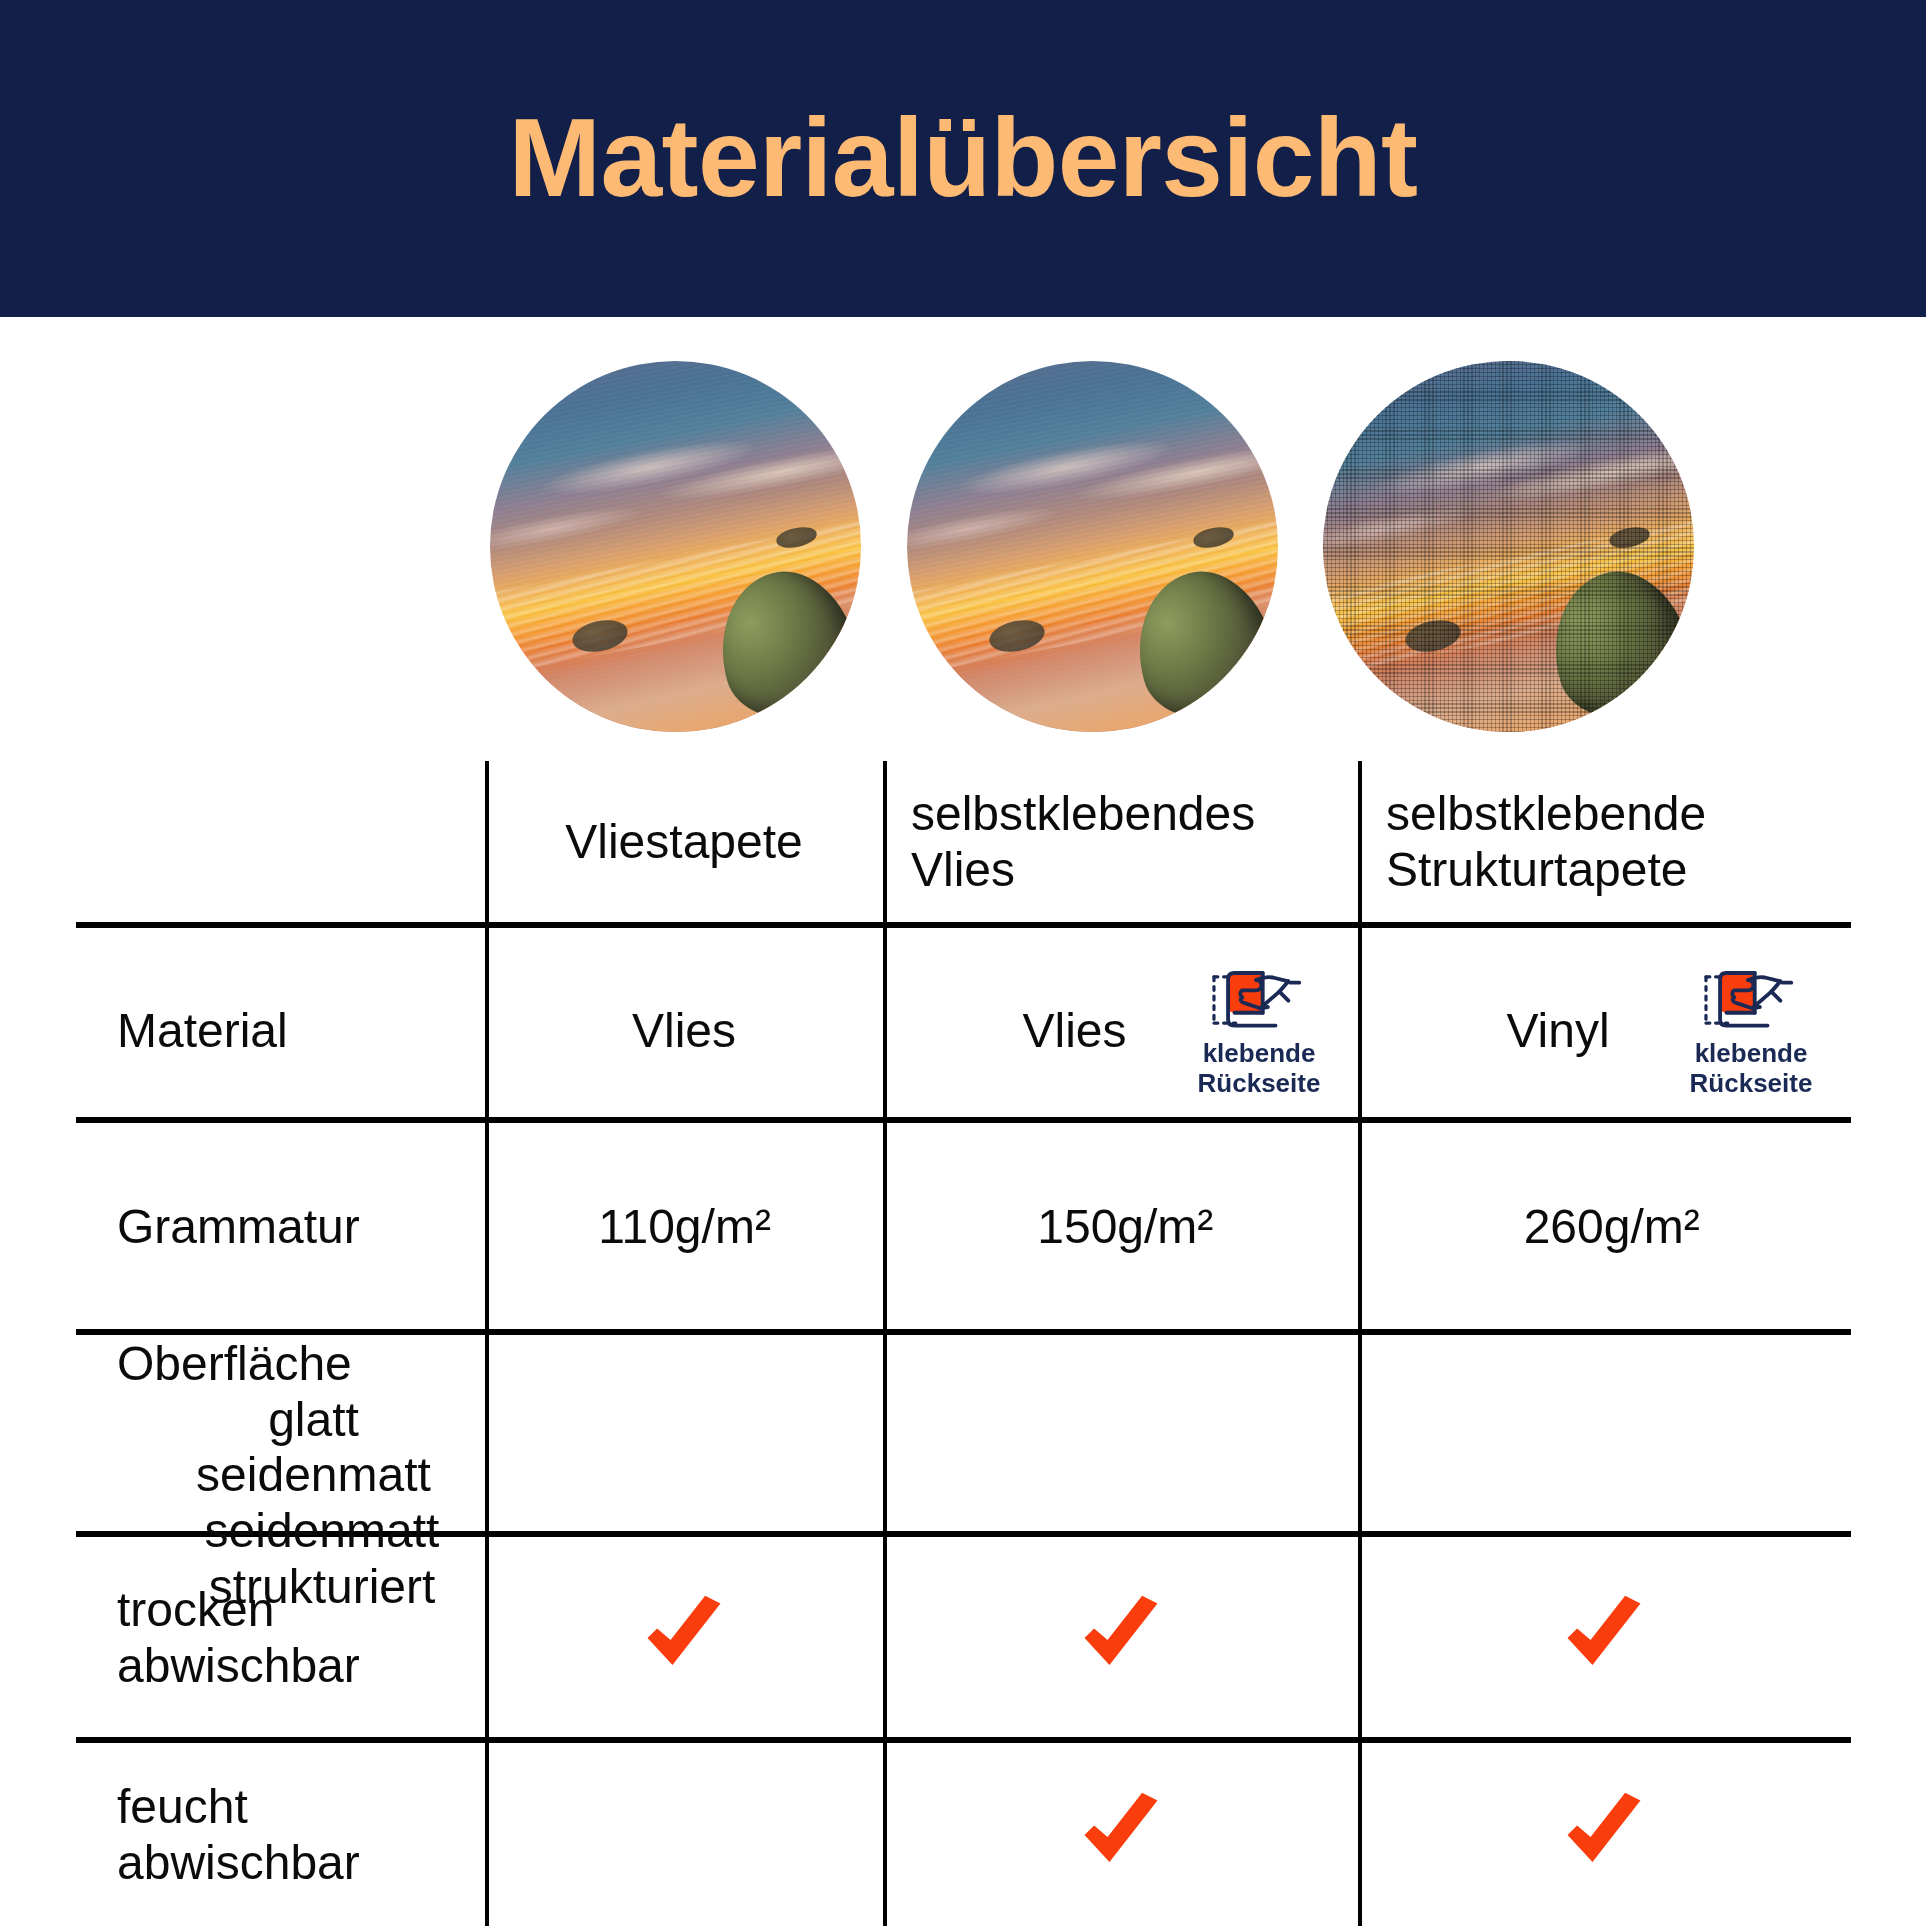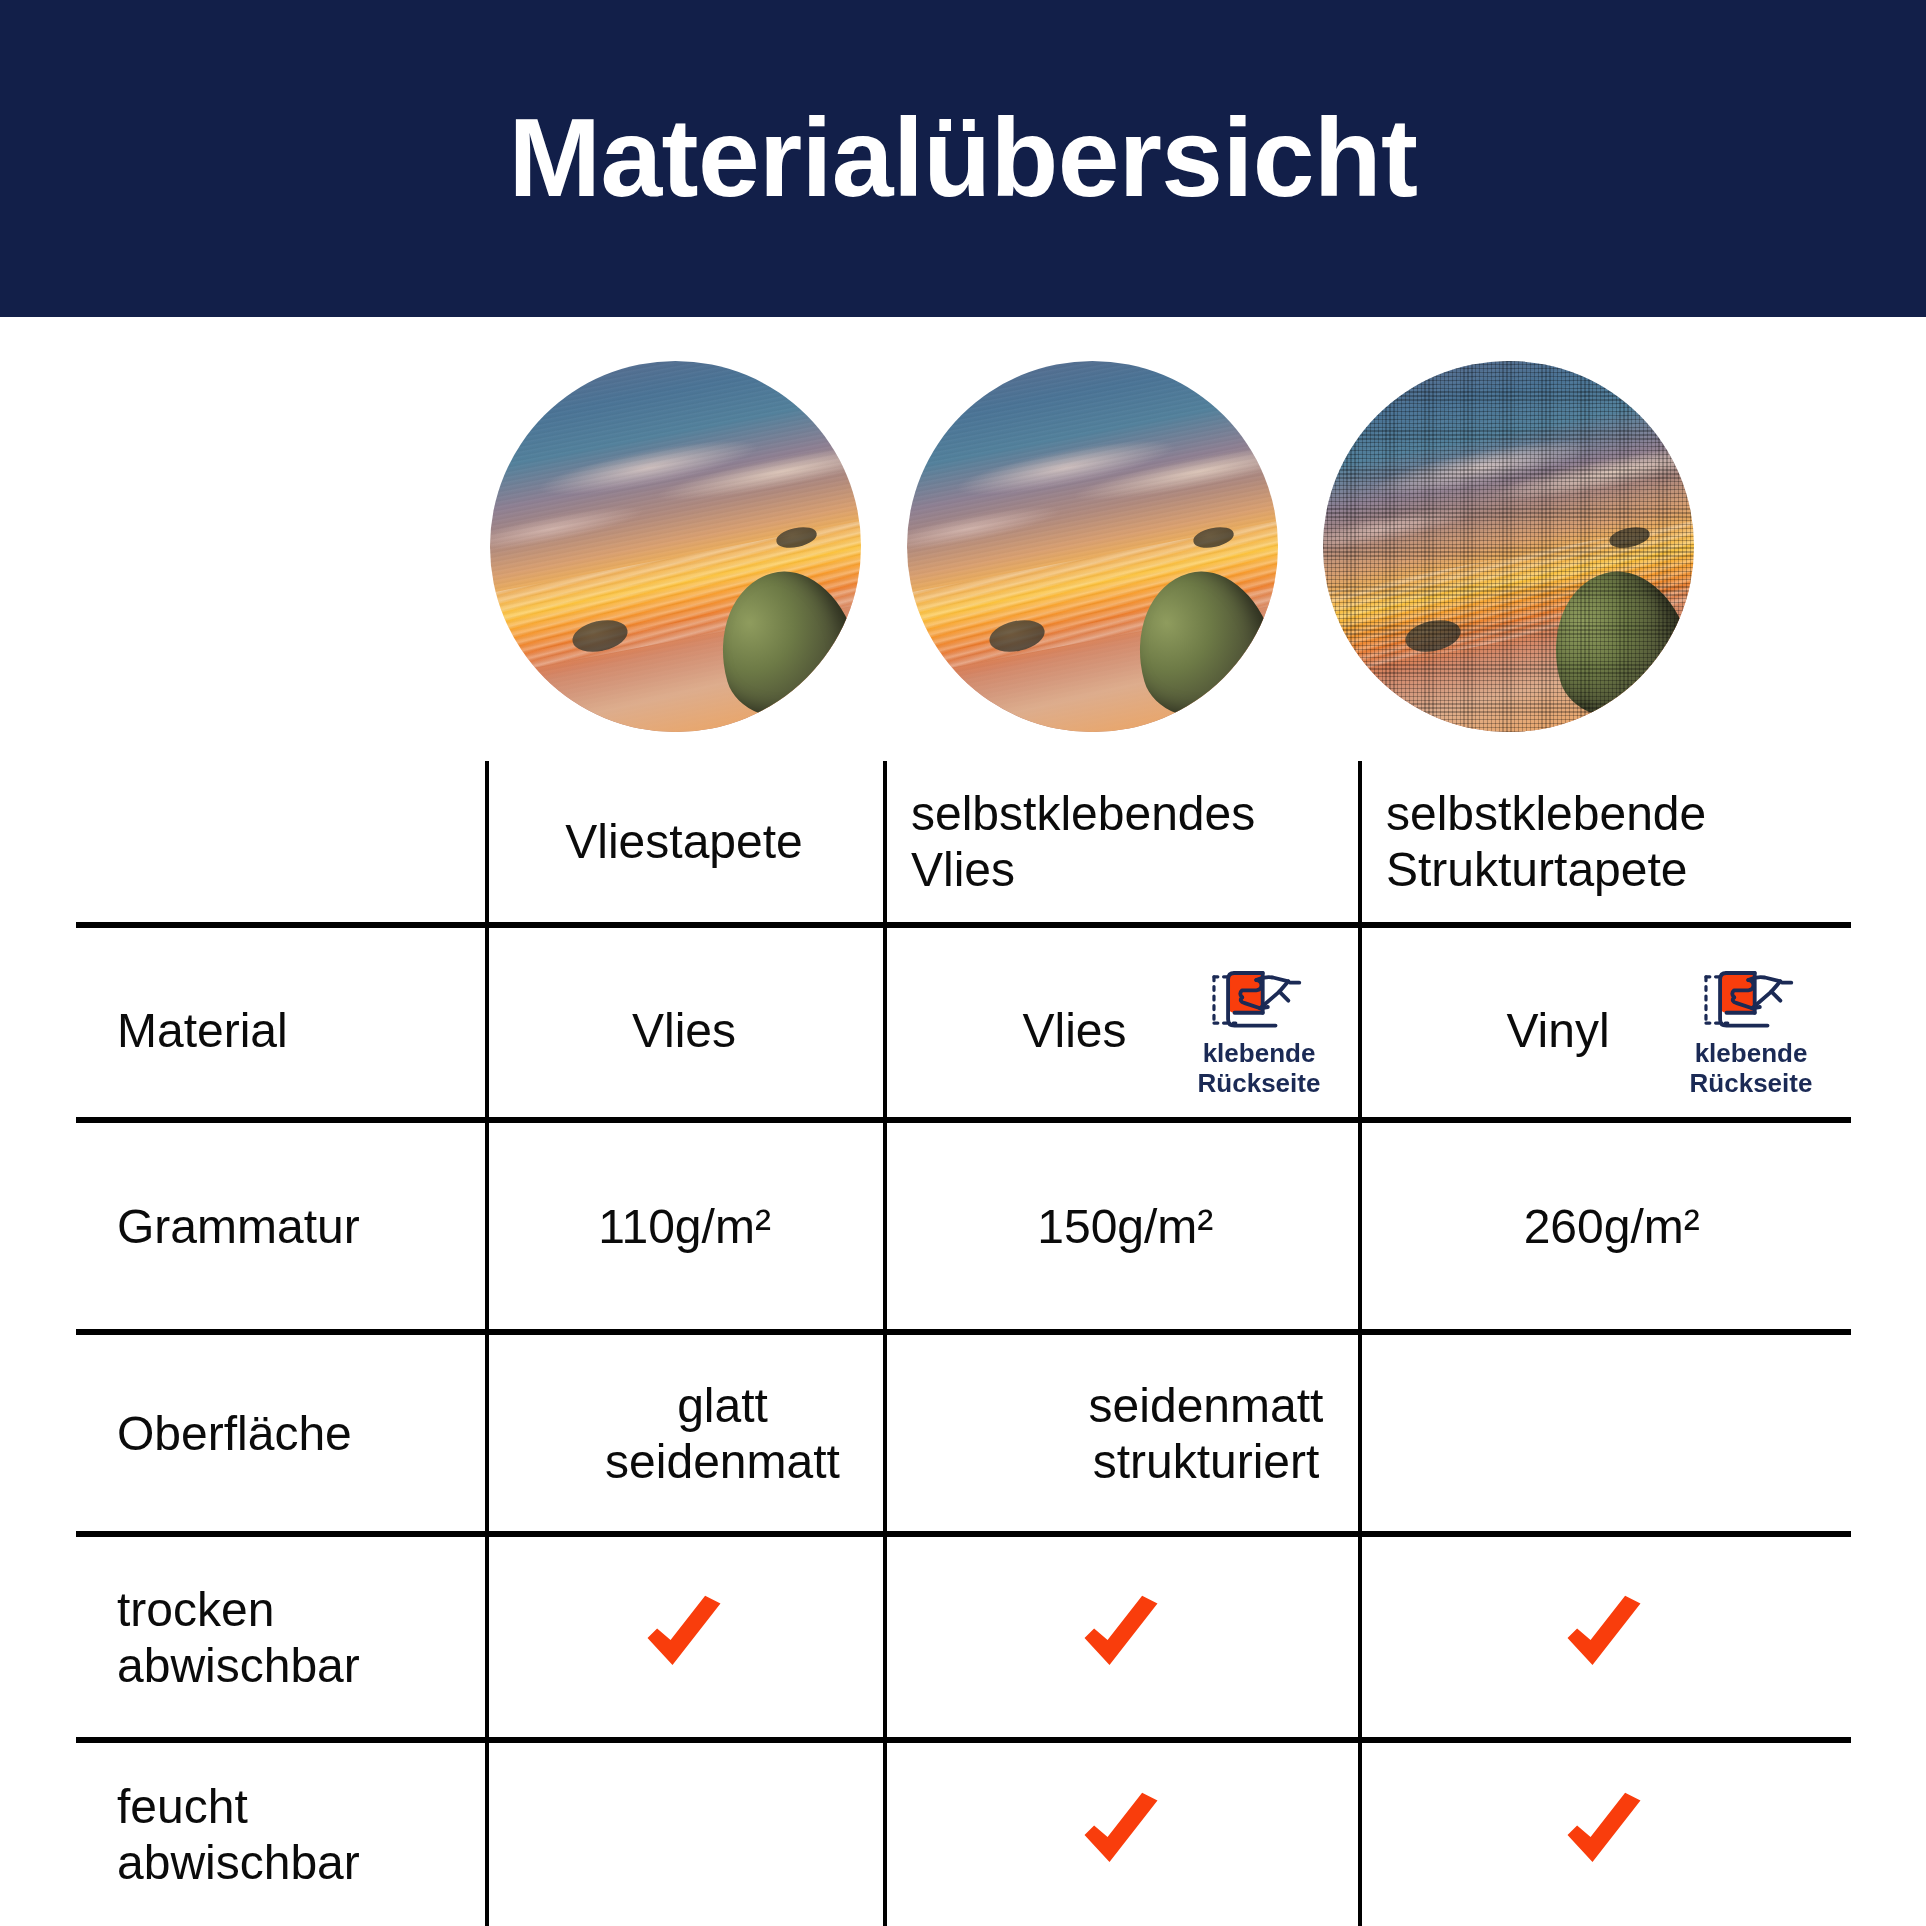--- a/index.html
+++ b/index.html
@@ -12,21 +12,21 @@
   }
   #root{position:relative;width:1926px;height:1926px;}
 
   
   .header{
     position:absolute;left:0;top:0;width:1926px;height:317px;
     background:#121f49;
     display:flex;align-items:center;justify-content:center;
   }
   .header-title{
-    color:#ffffff;
+    color:#fdba74;
     font-size:111px;
     font-weight:700;
     letter-spacing:-0.6px;
     line-height:1;
     white-space:nowrap;
     font-family:"Liberation Sans",sans-serif;
   }
 
   
   .circles{
@@ -162,21 +162,21 @@
   .hline.h1{top:161px;}
   .hline.h2{top:356px;}
   .hline.h3{top:568px;}
   .hline.h4{top:770px;}
   .hline.h5{top:976px;}
 
   .row{position:absolute;left:0;width:1775px;display:flex;}
   .row.r-head{top:0;height:161px;}
   .row.r1{top:167px;height:189px;margin-top:8px;}
   .row.r2{top:363px;height:205px;gap:16px;}
-  .row.r3{top:575px;height:196px;}
+  .row.r3{top:575px;height:196px;flex-direction:column;}
   .row.r4{top:777px;height:199px;}
   .row.r5{top:982px;height:183px;}
 
   .cell{
     display:flex;align-items:center;justify-content:center;
     text-align:center;box-sizing:border-box;
     color:#0b0b0b;font-size:48px;line-height:1.16;
     font-family:"Liberation Sans",sans-serif;font-weight:400;
   }
   .cell.label{width:409px;justify-content:flex-start;padding-left:41px;text-align:left;}

